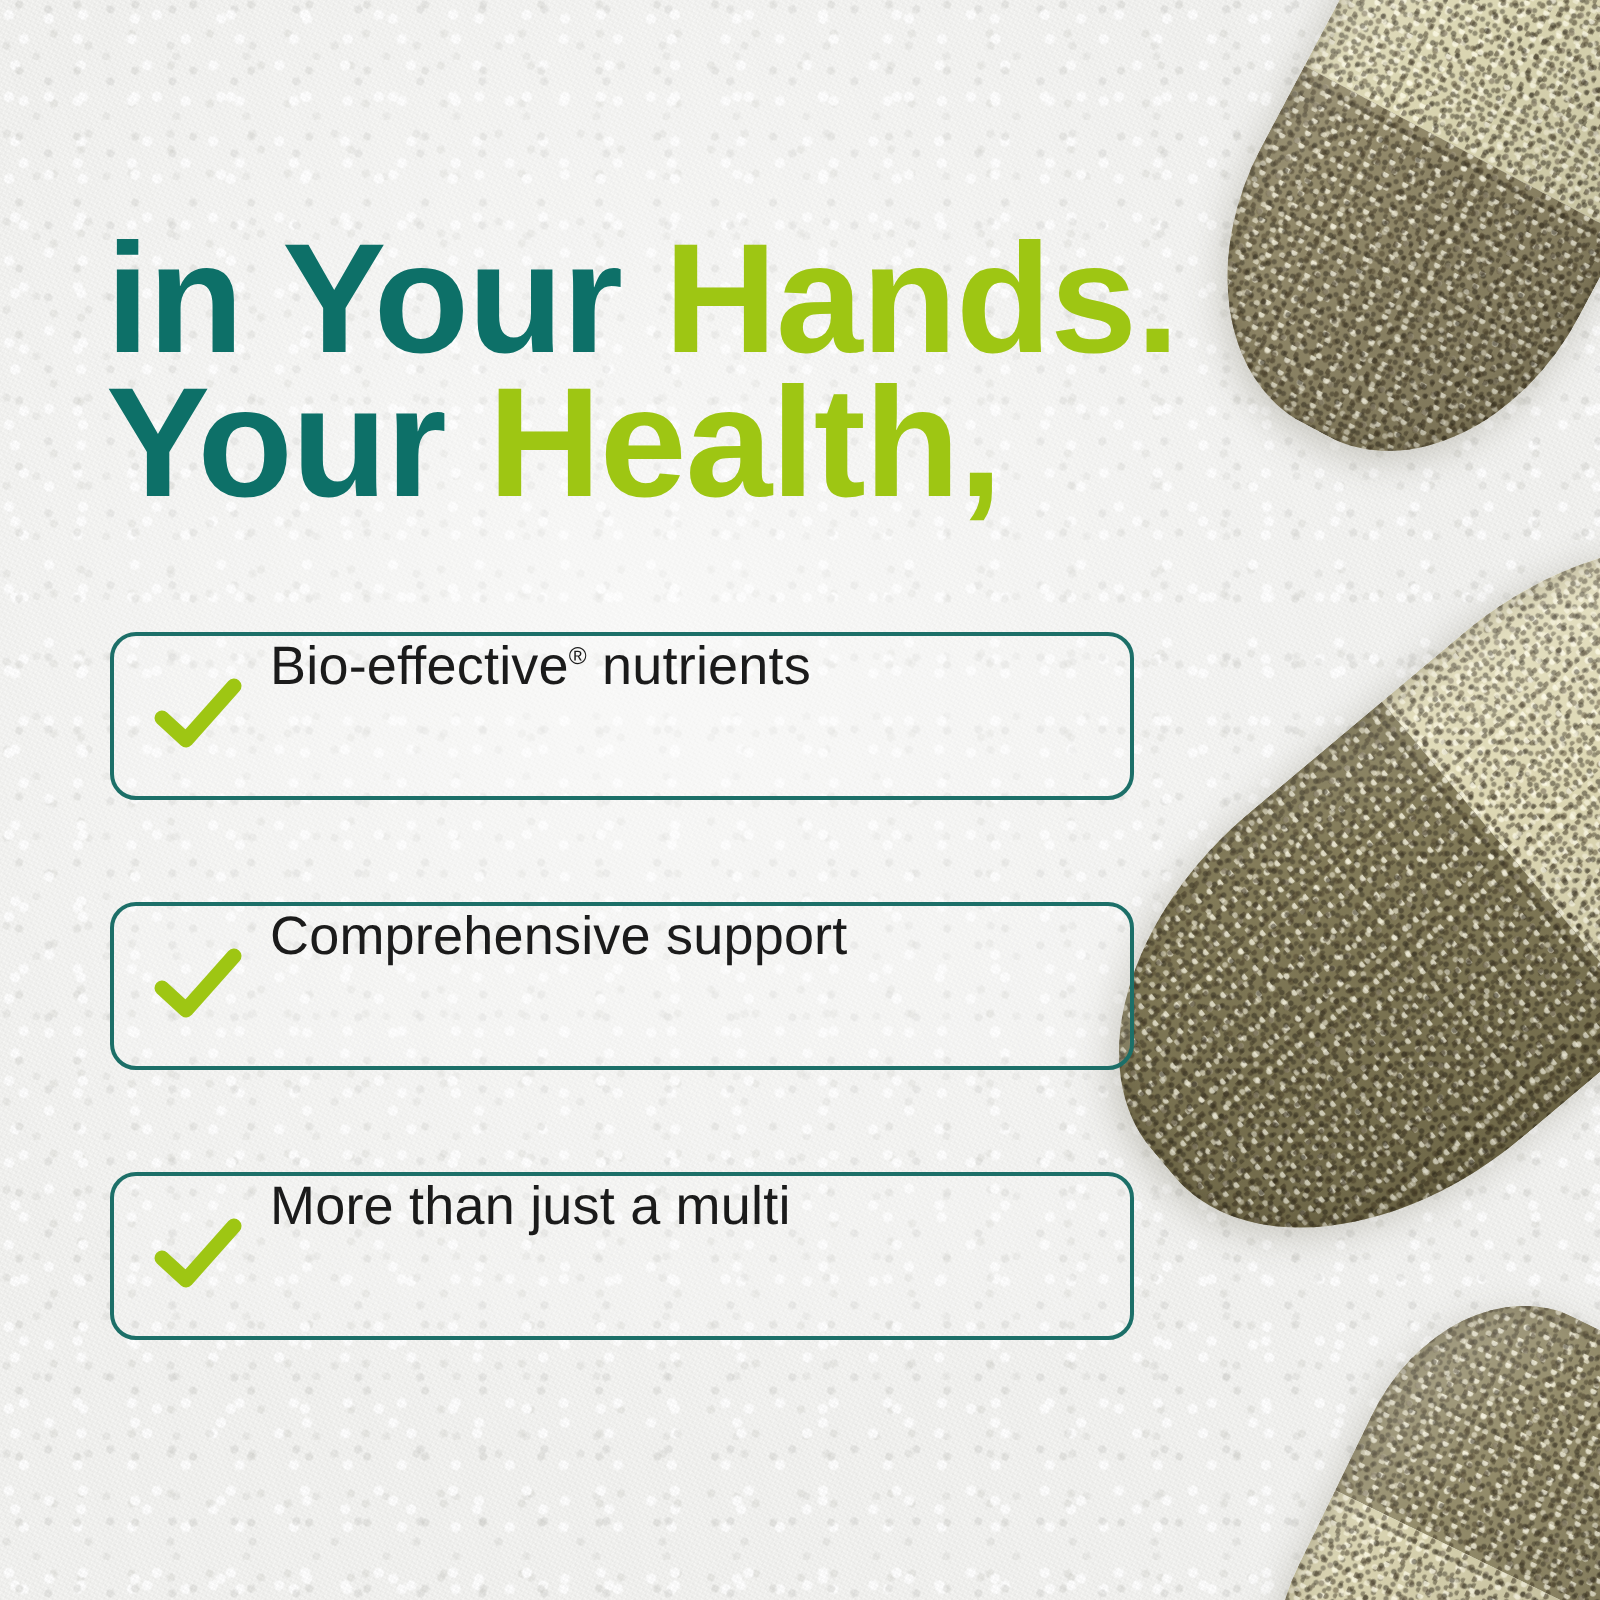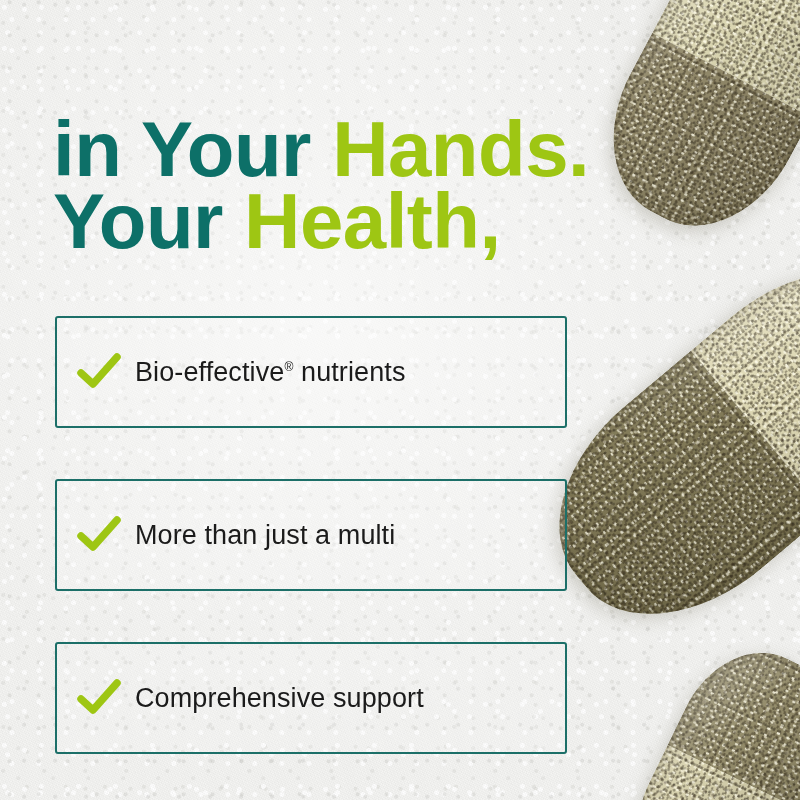--- a/index.html
+++ b/index.html
@@ -77,27 +77,26 @@
 
   
   #benefits {
     position: absolute;
     left: 55px;
     top: 316px;
     width: 512px;
   }
   .benefit-card {
     position: relative;
-    height: 112px;
+    height: 84px;
     margin-bottom: 51px;
     border: 2px solid #1c6f68;
-    border-radius: 3px;
+    border-radius: 13px;
     background: rgba(255,255,255,0.12);
     display: flex;
-    align-items: center;
     box-sizing: border-box;
   }
   .benefit-card:last-child { margin-bottom: 0; }
 
   .check-wrap {
     width: 78px;
     flex: 0 0 78px;
     display: flex;
     align-items: center;
     justify-content: center;
@@ -220,27 +219,27 @@
       </span>
       <span class="benefit-label"><span>Bio-effective</span><sup>®</sup><span> nutrients</span></span>
     </div>
 
     <div class="benefit-card">
       <span class="check-wrap">
         <svg width="46" height="40" viewBox="0 0 46 40" aria-hidden="true">
           <path d="M5 21 L17 32 L41 5" fill="none" stroke="#9ec613" stroke-width="7.5" stroke-linecap="round" stroke-linejoin="round"></path>
         </svg>
       </span>
-      <span class="benefit-label"><span>More than just a multi</span><sup></sup><span></span></span>
+      <span class="benefit-label"><span>Comprehensive support</span><sup></sup><span></span></span>
     </div>
 
     <div class="benefit-card">
       <span class="check-wrap">
         <svg width="46" height="40" viewBox="0 0 46 40" aria-hidden="true">
           <path d="M5 21 L17 32 L41 5" fill="none" stroke="#9ec613" stroke-width="7.5" stroke-linecap="round" stroke-linejoin="round"></path>
         </svg>
       </span>
-      <span class="benefit-label"><span>Comprehensive support</span><sup></sup><span></span></span>
+      <span class="benefit-label"><span>More than just a multi</span><sup></sup><span></span></span>
     </div>
 
   </div>
 
 </div>
 
 </body></html>

